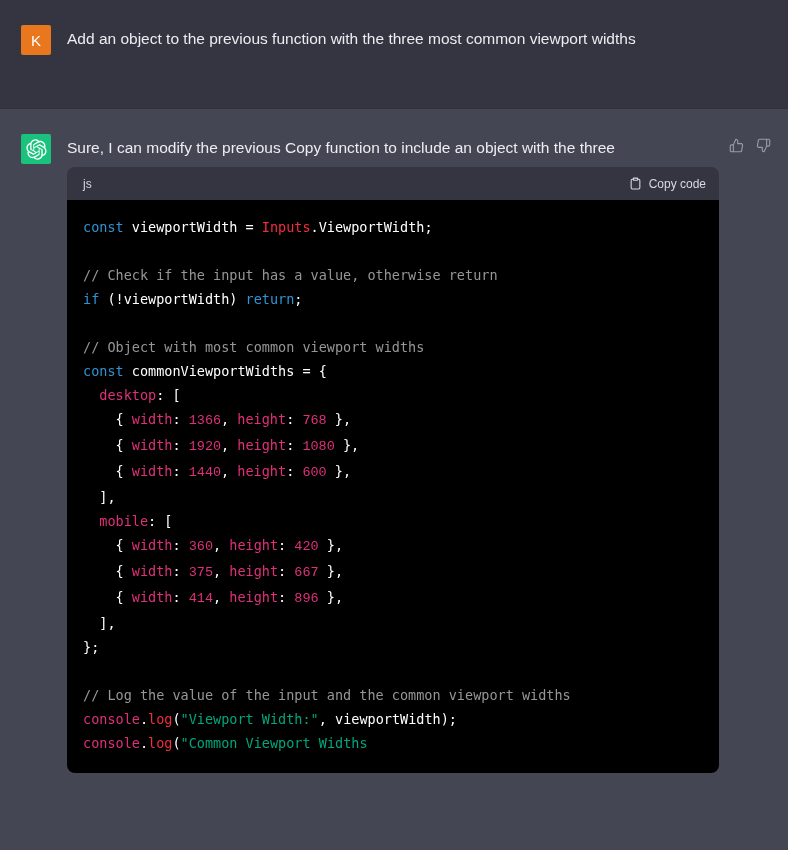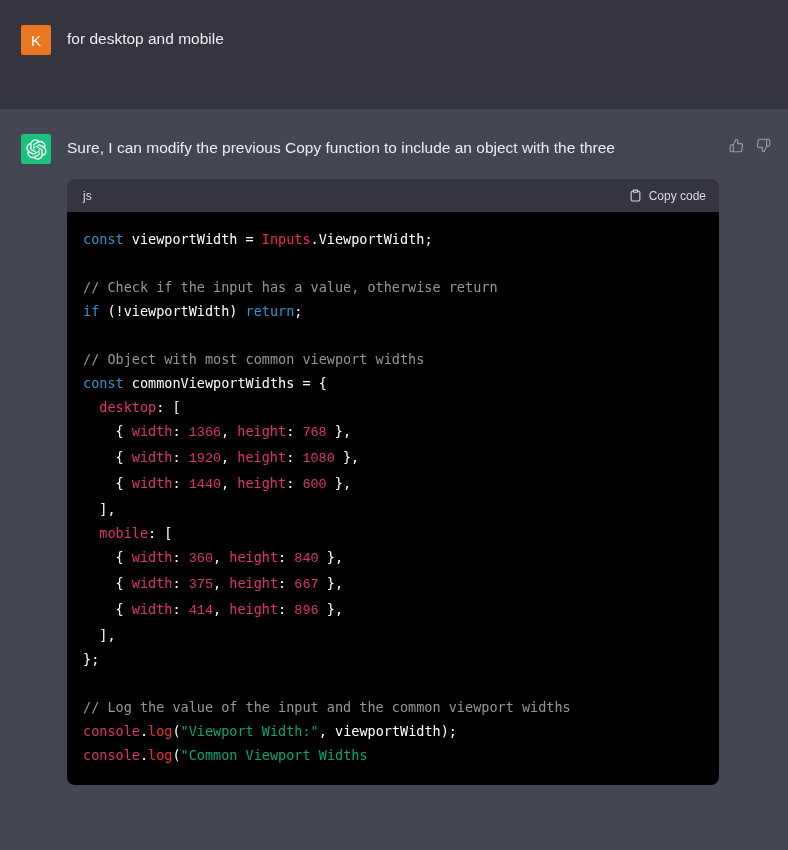--- a/index.html
+++ b/index.html
@@ -43,21 +43,21 @@
   .msg-col{margin-left:16px;width:652px;}
   .msg-line{color:var(--text);font-size:15.5px;line-height:28px;white-space:nowrap;}
 
   
   .actions{position:absolute;top:29px;right:17px;display:flex;gap:12px;}
   .icon-btn{background:none;border:none;padding:0;cursor:pointer;color:var(--action);
             display:flex;align-items:center;}
   .icon-btn svg{width:15px;height:15px;display:block;}
 
   
-  .code-block{margin-top:17px;width:652px;border-radius:8px;overflow:hidden;}
+  .code-block{margin-top:5px;width:652px;border-radius:8px;overflow:hidden;}
   .code-header{background:var(--code-header-bg);height:33px;display:flex;align-items:center;
                justify-content:space-between;padding:0 13px 0 16px;}
   .code-lang{color:var(--muted);font-size:12px;}
   .copy-btn{background:none;border:none;cursor:pointer;display:flex;align-items:center;gap:7px;
             color:var(--muted);font-size:12px;font-family:"Liberation Sans",sans-serif;}
   .copy-btn svg{width:13px;height:15px;display:block;}
   .code-body{background:var(--code-bg);padding:15px 16px 18px 16px;}
   .code-body pre{font-family:"DejaVu Sans Mono","Liberation Mono",monospace;
                  font-size:13.5px;line-height:24px;color:var(--syn-plain);white-space:pre;}
   .syn-keyword{color:var(--syn-keyword);}
@@ -72,21 +72,21 @@
 </head>
 <body>
 
 <div class="page">
 
   <div class="row row-user">
     <div class="avatar avatar-user">
       <span>K</span>
     </div>
     <div class="msg-col">
-      <div class="msg-line">for desktop and mobile</div>
+      <div class="msg-line">Add an object to the previous function with the three most common viewport widths</div>
     </div>
   </div>
 
   <div class="row row-assistant">
     <div class="avatar avatar-assistant">
       <span>
         <svg viewBox="0 0 41 41" fill="#ffffff" xmlns="http://www.w3.org/2000/svg">
             <path d="M37.5324 16.8707C37.9808 15.5241 38.1363 14.0974 37.9886 12.6859C37.8409 11.2744 37.3934 9.91076 36.676 8.68622C35.6126 6.83404 33.9882 5.3676 32.0373 4.4979C30.0864 3.62819 27.9098 3.40089 25.8215 3.84917C24.8796 2.7886 23.7219 1.94134 22.4257 1.36369C21.1295 0.786029 19.7249 0.491118 18.3058 0.498147C16.1708 0.493203 14.0893 1.16803 12.3614 2.42583C10.6335 3.68363 9.34853 5.45866 8.6917 7.49697C7.30085 7.78239 5.98686 8.36364 4.8377 9.20079C3.68854 10.0379 2.73073 11.1112 2.02839 12.3478C0.956464 14.1923 0.498905 16.3315 0.721698 18.4531C0.944492 20.5748 1.83612 22.5712 3.268 24.1548C2.81966 25.5013 2.66413 26.928 2.81182 28.3395C2.95951 29.7511 3.40701 31.1147 4.12437 32.3392C5.18791 34.1914 6.81234 35.6579 8.76321 36.5276C10.7141 37.3973 12.8907 37.6246 14.979 37.1763C15.9208 38.2369 17.0786 39.0841 18.3748 39.6618C19.671 40.2394 21.0755 40.5343 22.4946 40.5273C24.6307 40.5328 26.7133 39.8578 28.4418 38.5997C30.1704 37.3415 31.4556 35.5661 32.1119 33.5274C33.5027 33.2419 34.8167 32.6607 35.9659 31.8235C37.115 30.9864 38.0728 29.9131 38.7752 28.6765C39.8458 26.8321 40.302 24.6936 40.0781 22.5728C39.8541 20.452 38.9616 18.4566 37.5288 16.8739L37.5324 16.8707ZM22.4978 37.8849C20.7443 37.8874 19.0459 37.2733 17.6994 36.1501C17.7601 36.117 17.8666 36.0586 17.936 36.0161L25.9004 31.4156C26.1003 31.3019 26.2663 31.137 26.3813 30.9378C26.4964 30.7386 26.5563 30.5124 26.5549 30.2825V19.0542L29.9213 20.998C29.9389 21.0068 29.9541 21.0198 29.9656 21.0359C29.977 21.052 29.9842 21.0707 29.9867 21.0902V30.3889C29.9842 32.375 29.1946 34.2791 27.7909 35.6841C26.3872 37.0892 24.4838 37.8806 22.4978 37.8849ZM6.39227 31.0064C5.51397 29.4888 5.19742 27.7107 5.49804 25.9832C5.55718 26.0187 5.66048 26.0818 5.73461 26.1244L13.699 30.7248C13.8975 30.8408 14.1233 30.902 14.3532 30.902C14.583 30.902 14.8088 30.8408 15.0073 30.7248L24.731 25.1103V28.9979C24.7321 29.0177 24.7283 29.0376 24.7199 29.0556C24.7115 29.0736 24.6988 29.0893 24.6829 29.1012L16.6317 33.7497C14.9096 34.7416 12.8643 35.0097 10.9447 34.4954C9.02506 33.9811 7.38785 32.7263 6.39227 31.0064ZM4.29707 13.6194C5.17156 12.0998 6.55279 10.9364 8.19885 10.3327C8.19885 10.4013 8.19491 10.5228 8.19491 10.6071V19.808C8.19351 20.0378 8.25334 20.2638 8.36823 20.4629C8.48312 20.6619 8.64893 20.8267 8.84863 20.9404L18.5723 26.5542L15.206 28.4979C15.1894 28.5089 15.1703 28.5155 15.1505 28.5173C15.1307 28.5191 15.1107 28.5159 15.0924 28.5081L7.04046 23.8557C5.32135 22.8601 4.06716 21.2235 3.55289 19.3046C3.03862 17.3858 3.30624 15.3413 4.29707 13.6194ZM31.955 20.0556L22.2312 14.4411L25.5976 12.4981C25.6142 12.4872 25.6333 12.4805 25.6531 12.4787C25.6729 12.4769 25.6928 12.4801 25.7111 12.4879L33.7631 17.1364C34.9967 17.849 36.0017 18.8982 36.6606 20.1613C37.3194 21.4244 37.6047 22.849 37.483 24.2684C37.3613 25.6878 36.8377 27.0432 35.9735 28.1759C35.1093 29.3086 33.9403 30.1717 32.6033 30.6641C32.6033 30.5947 32.6033 30.4733 32.6033 30.3889V21.188C32.6054 20.9586 32.5463 20.7328 32.4321 20.5338C32.3179 20.3348 32.1528 20.1698 31.955 20.0556ZM35.3055 15.0128C35.2464 14.9765 35.1431 14.9142 35.069 14.8717L27.1045 10.2712C26.906 10.1554 26.6803 10.0943 26.4504 10.0943C26.2206 10.0943 25.9948 10.1554 25.7963 10.2712L16.0726 15.8858V11.9982C16.0715 11.9783 16.0753 11.9585 16.0837 11.9405C16.0921 11.9225 16.1048 11.9068 16.1207 11.8949L24.1719 7.25025C25.4053 6.53903 26.8158 6.19376 28.2383 6.25482C29.6608 6.31589 31.0364 6.78077 32.2044 7.59508C33.3723 8.40939 34.2842 9.53945 34.8334 10.8531C35.3826 12.1667 35.5464 13.6095 35.3055 15.0128ZM14.2424 21.9419L10.8752 19.9981C10.8576 19.9893 10.8423 19.9763 10.8309 19.9602C10.8195 19.9441 10.8122 19.9254 10.8098 19.9058V10.6071C10.8107 9.18295 11.2173 7.78848 11.9819 6.58696C12.7466 5.38544 13.8377 4.42659 15.1275 3.82264C16.4173 3.21869 17.8524 2.99464 19.2649 3.1767C20.6775 3.35876 22.0089 3.93941 23.1034 4.85067C23.0427 4.88379 22.937 4.94215 22.8668 4.98473L14.9024 9.58517C14.7025 9.69878 14.5366 9.86356 14.4215 10.0626C14.3065 10.2616 14.2466 10.4877 14.2479 10.7175L14.2424 21.9419ZM16.071 17.9991L20.4018 15.4978L24.7325 17.9975V22.9985L20.4018 25.4983L16.071 22.9985L16.071 17.9991Z"></path>
           </svg>
       </span>
@@ -115,21 +115,21 @@
 <span class="syn-keyword">if</span><span> (!viewportWidth) </span><span class="syn-keyword">return</span><span>;</span>
 
 <span class="syn-comment">// Object with most common viewport widths</span>
 <span class="syn-keyword">const</span><span> commonViewportWidths = {</span>
 <span>  </span><span class="syn-attr">desktop</span><span>: [</span>
 <span>    { </span><span class="syn-attr">width</span><span>: </span><span class="syn-number">1366</span><span>, </span><span class="syn-attr">height</span><span>: </span><span class="syn-number">768</span><span> },</span>
 <span>    { </span><span class="syn-attr">width</span><span>: </span><span class="syn-number">1920</span><span>, </span><span class="syn-attr">height</span><span>: </span><span class="syn-number">1080</span><span> },</span>
 <span>    { </span><span class="syn-attr">width</span><span>: </span><span class="syn-number">1440</span><span>, </span><span class="syn-attr">height</span><span>: </span><span class="syn-number">600</span><span> },</span>
 <span>  ],</span>
 <span>  </span><span class="syn-attr">mobile</span><span>: [</span>
-<span>    { </span><span class="syn-attr">width</span><span>: </span><span class="syn-number">360</span><span>, </span><span class="syn-attr">height</span><span>: </span><span class="syn-number">840</span><span> },</span>
+<span>    { </span><span class="syn-attr">width</span><span>: </span><span class="syn-number">360</span><span>, </span><span class="syn-attr">height</span><span>: </span><span class="syn-number">420</span><span> },</span>
 <span>    { </span><span class="syn-attr">width</span><span>: </span><span class="syn-number">375</span><span>, </span><span class="syn-attr">height</span><span>: </span><span class="syn-number">667</span><span> },</span>
 <span>    { </span><span class="syn-attr">width</span><span>: </span><span class="syn-number">414</span><span>, </span><span class="syn-attr">height</span><span>: </span><span class="syn-number">896</span><span> },</span>
 <span>  ],</span>
 <span>};</span>
 
 <span class="syn-comment">// Log the value of the input and the common viewport widths</span>
 <span class="syn-builtin_var">console</span><span>.</span><span class="syn-function">log</span><span>(</span><span class="syn-string">"Viewport Width:"</span><span>, viewportWidth);</span>
 <span class="syn-builtin_var">console</span><span>.</span><span class="syn-function">log</span><span>(</span><span class="syn-string">"Common Viewport Widths</span></pre>
         </div>
       </div>

